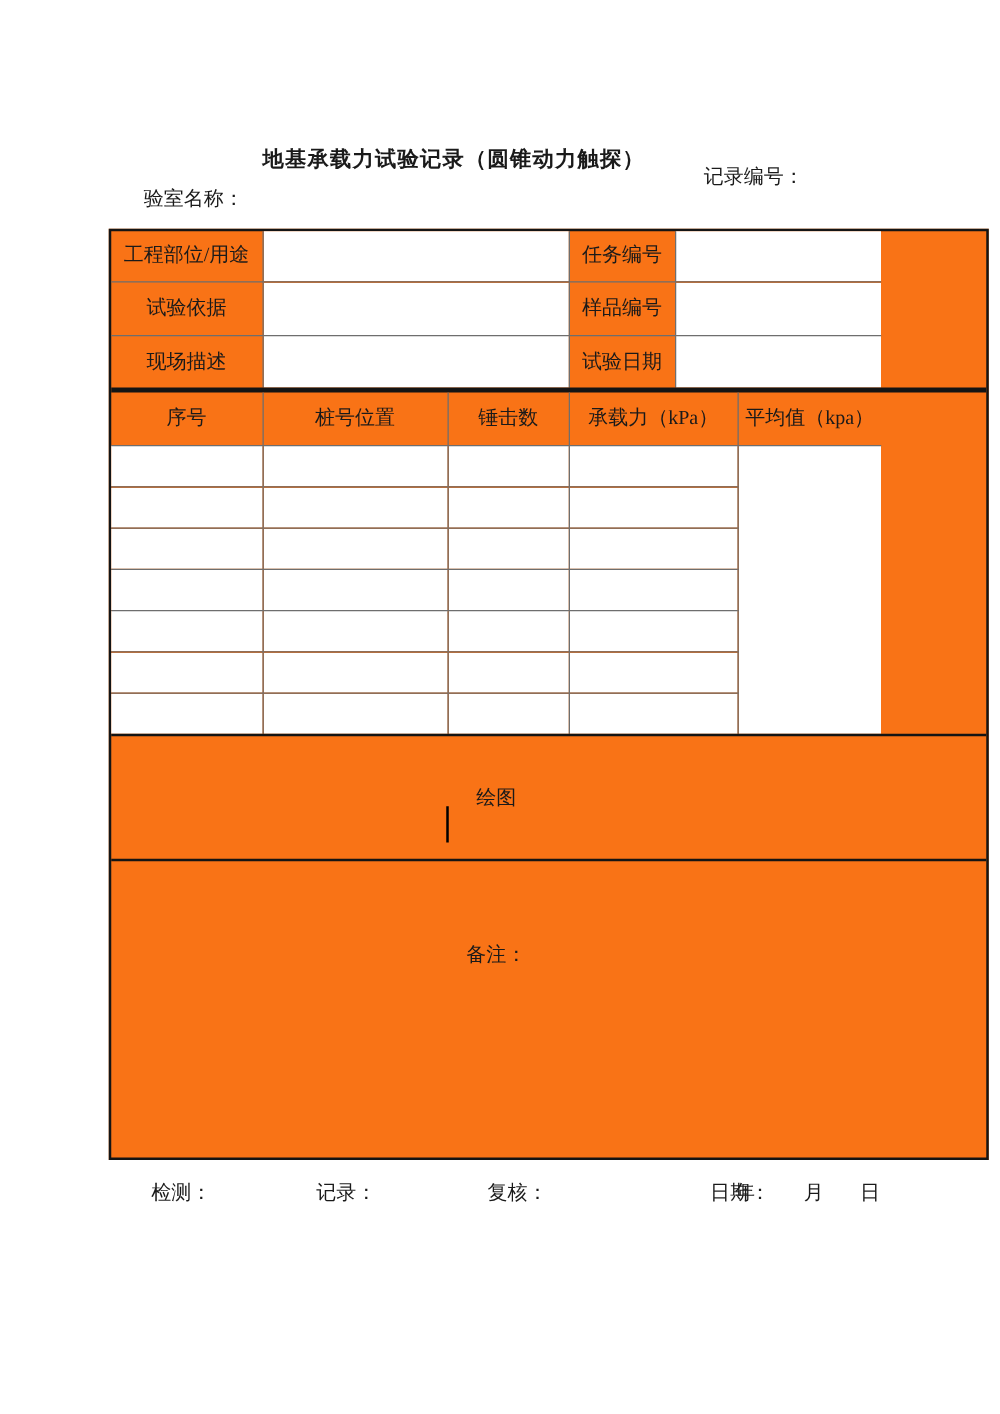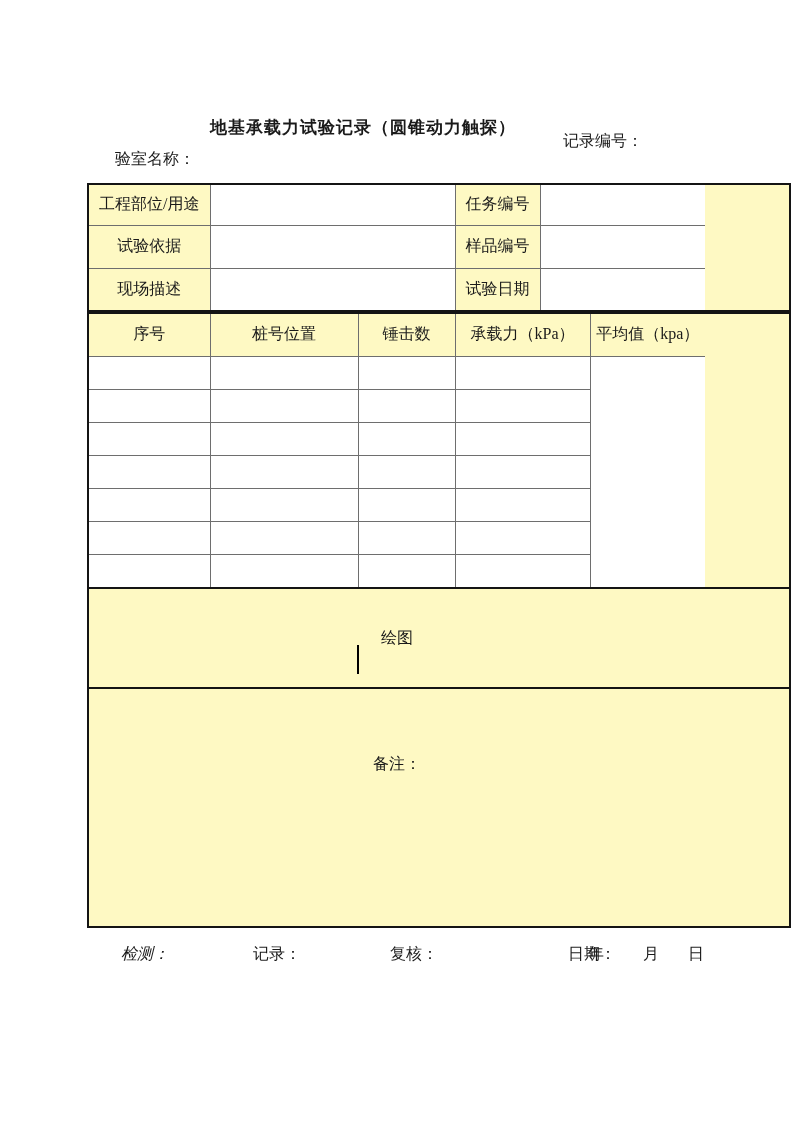--- a/index.html
+++ b/index.html
@@ -13,42 +13,42 @@
     top:116px;left:88px;width:620px;text-align:center;
     font-size:17px;font-weight:bold;letter-spacing:1px;
     transform:translateX(-35px);
   }
   .subline-left{top:149px;left:115px;font-size:16px;}
   .subline-right{top:131px;left:563px;font-size:16px;text-align:right;}
 
   
   .form-wrap{
     top:183px;left:87px;width:704px;height:745px;
-    border:2px solid #141414;box-sizing:border-box;background:#fef9c3;
+    border:2px solid #141414;box-sizing:border-box;background:#f97316;
   }
   .sep{height:2px;background:#141414;width:100%;}
   table.sec{
     border-collapse:collapse;border-style:hidden;table-layout:fixed;
     width:616px;
   }
   table.sec td{
     border:1px solid #6e6e6e;vertical-align:middle;
     font-size:16px;padding:0 4px;box-sizing:border-box;overflow:hidden;
   }
   td.lbl{text-align:center;}
   td.blank{background:#fff;}
   .two-line{line-height:21px;text-align:center;}
   td.draw-cell{vertical-align:top;text-align:center;padding:8px 0 0 16px;font-size:16px;}
   td.note-cell{vertical-align:top;text-align:center;padding:4px 0 0 5px;font-size:16px;}
   .stray-mark{left:268px;top:460px;width:2px;height:29px;background:#000;}
 
   
   .footer-line{top:944px;left:0;width:800px;height:22px;font-size:16px;}
   .footer-line span{position:absolute;top:0;}
-  .f-jc{left:121px;font-style:italic;} .f-jl{left:253px;} .f-fh{left:390px;}
+  .f-jc{left:121px;} .f-jl{left:253px;} .f-fh{left:390px;}
   .f-rq{left:536px;margin-left:32px;} .f-y{left:588px;} .f-m{left:643px;} .f-d{left:688px;}
 </style>
 </head>
 <body>
 
 <div class="abs doc-title">地基承载力试验记录（圆锥动力触探）</div>
 
 <div class="abs subline-left">
   <span>验室名称：</span><span></span>
 </div>

